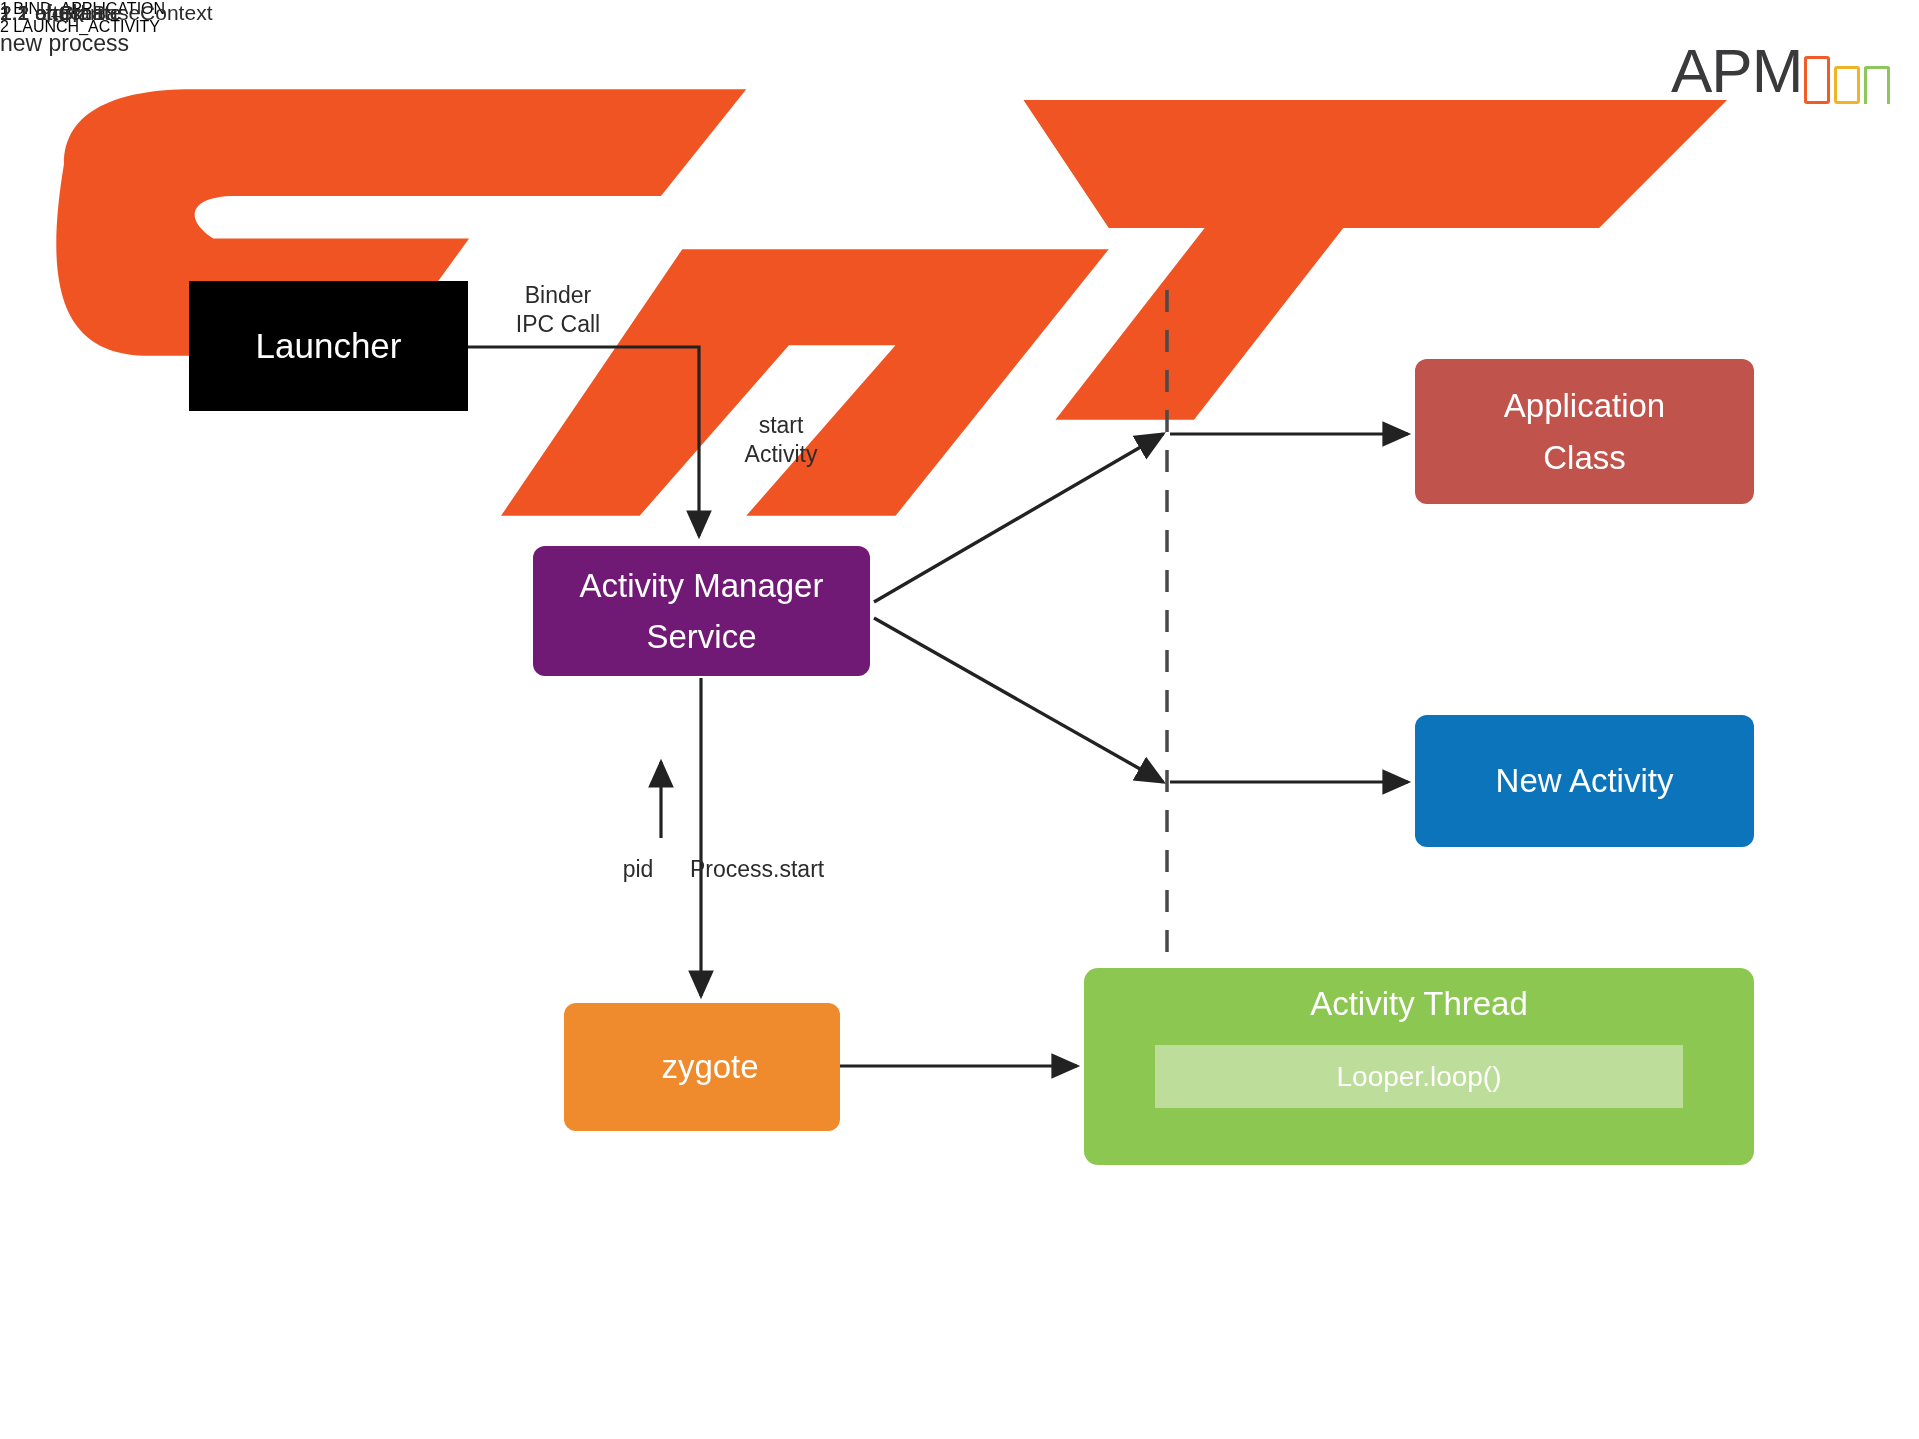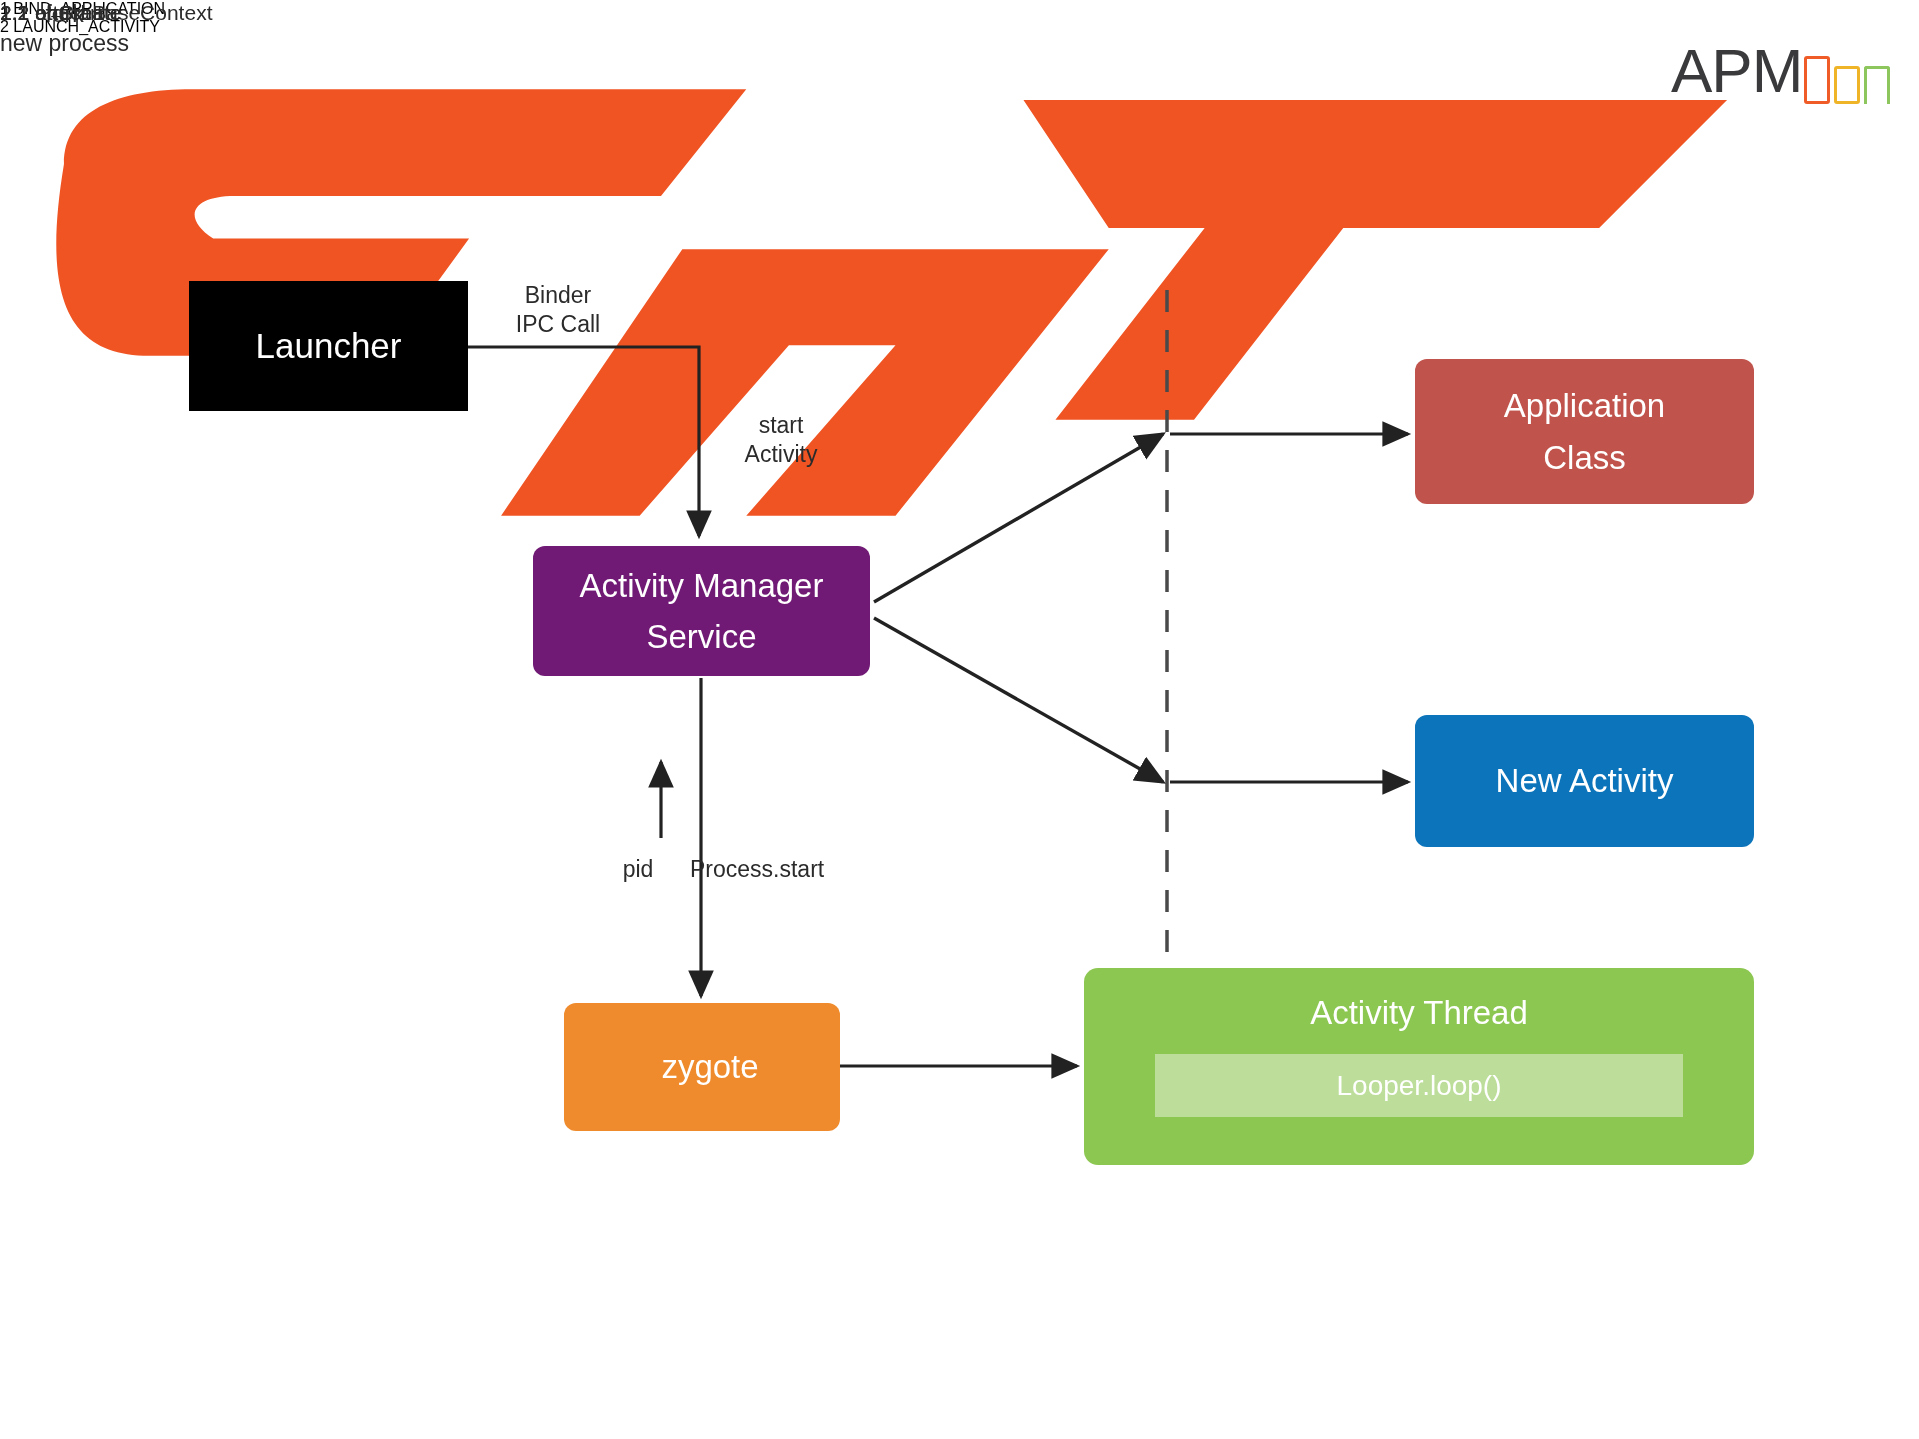--- a/index.html
+++ b/index.html
@@ -143,21 +143,21 @@
     background: #0b74ba;
     border-radius: 12px;
     font-size: 33px;
   }
   .node-activity-thread {
     left: 1084px; top: 968px;
     width: 670px; height: 197px;
     background: #8cc751;
     border-radius: 14px;
     justify-content: flex-start;
-    padding-top: 26px;
+    padding-top: 17px;
     font-size: 33px;
   }
   .at-title { margin-bottom: 22px; }
   .looper-box {
     width: 528px;
     height: 63px;
     background: rgba(255,255,255,0.42);
     display: flex;
     align-items: center;
     justify-content: center;

